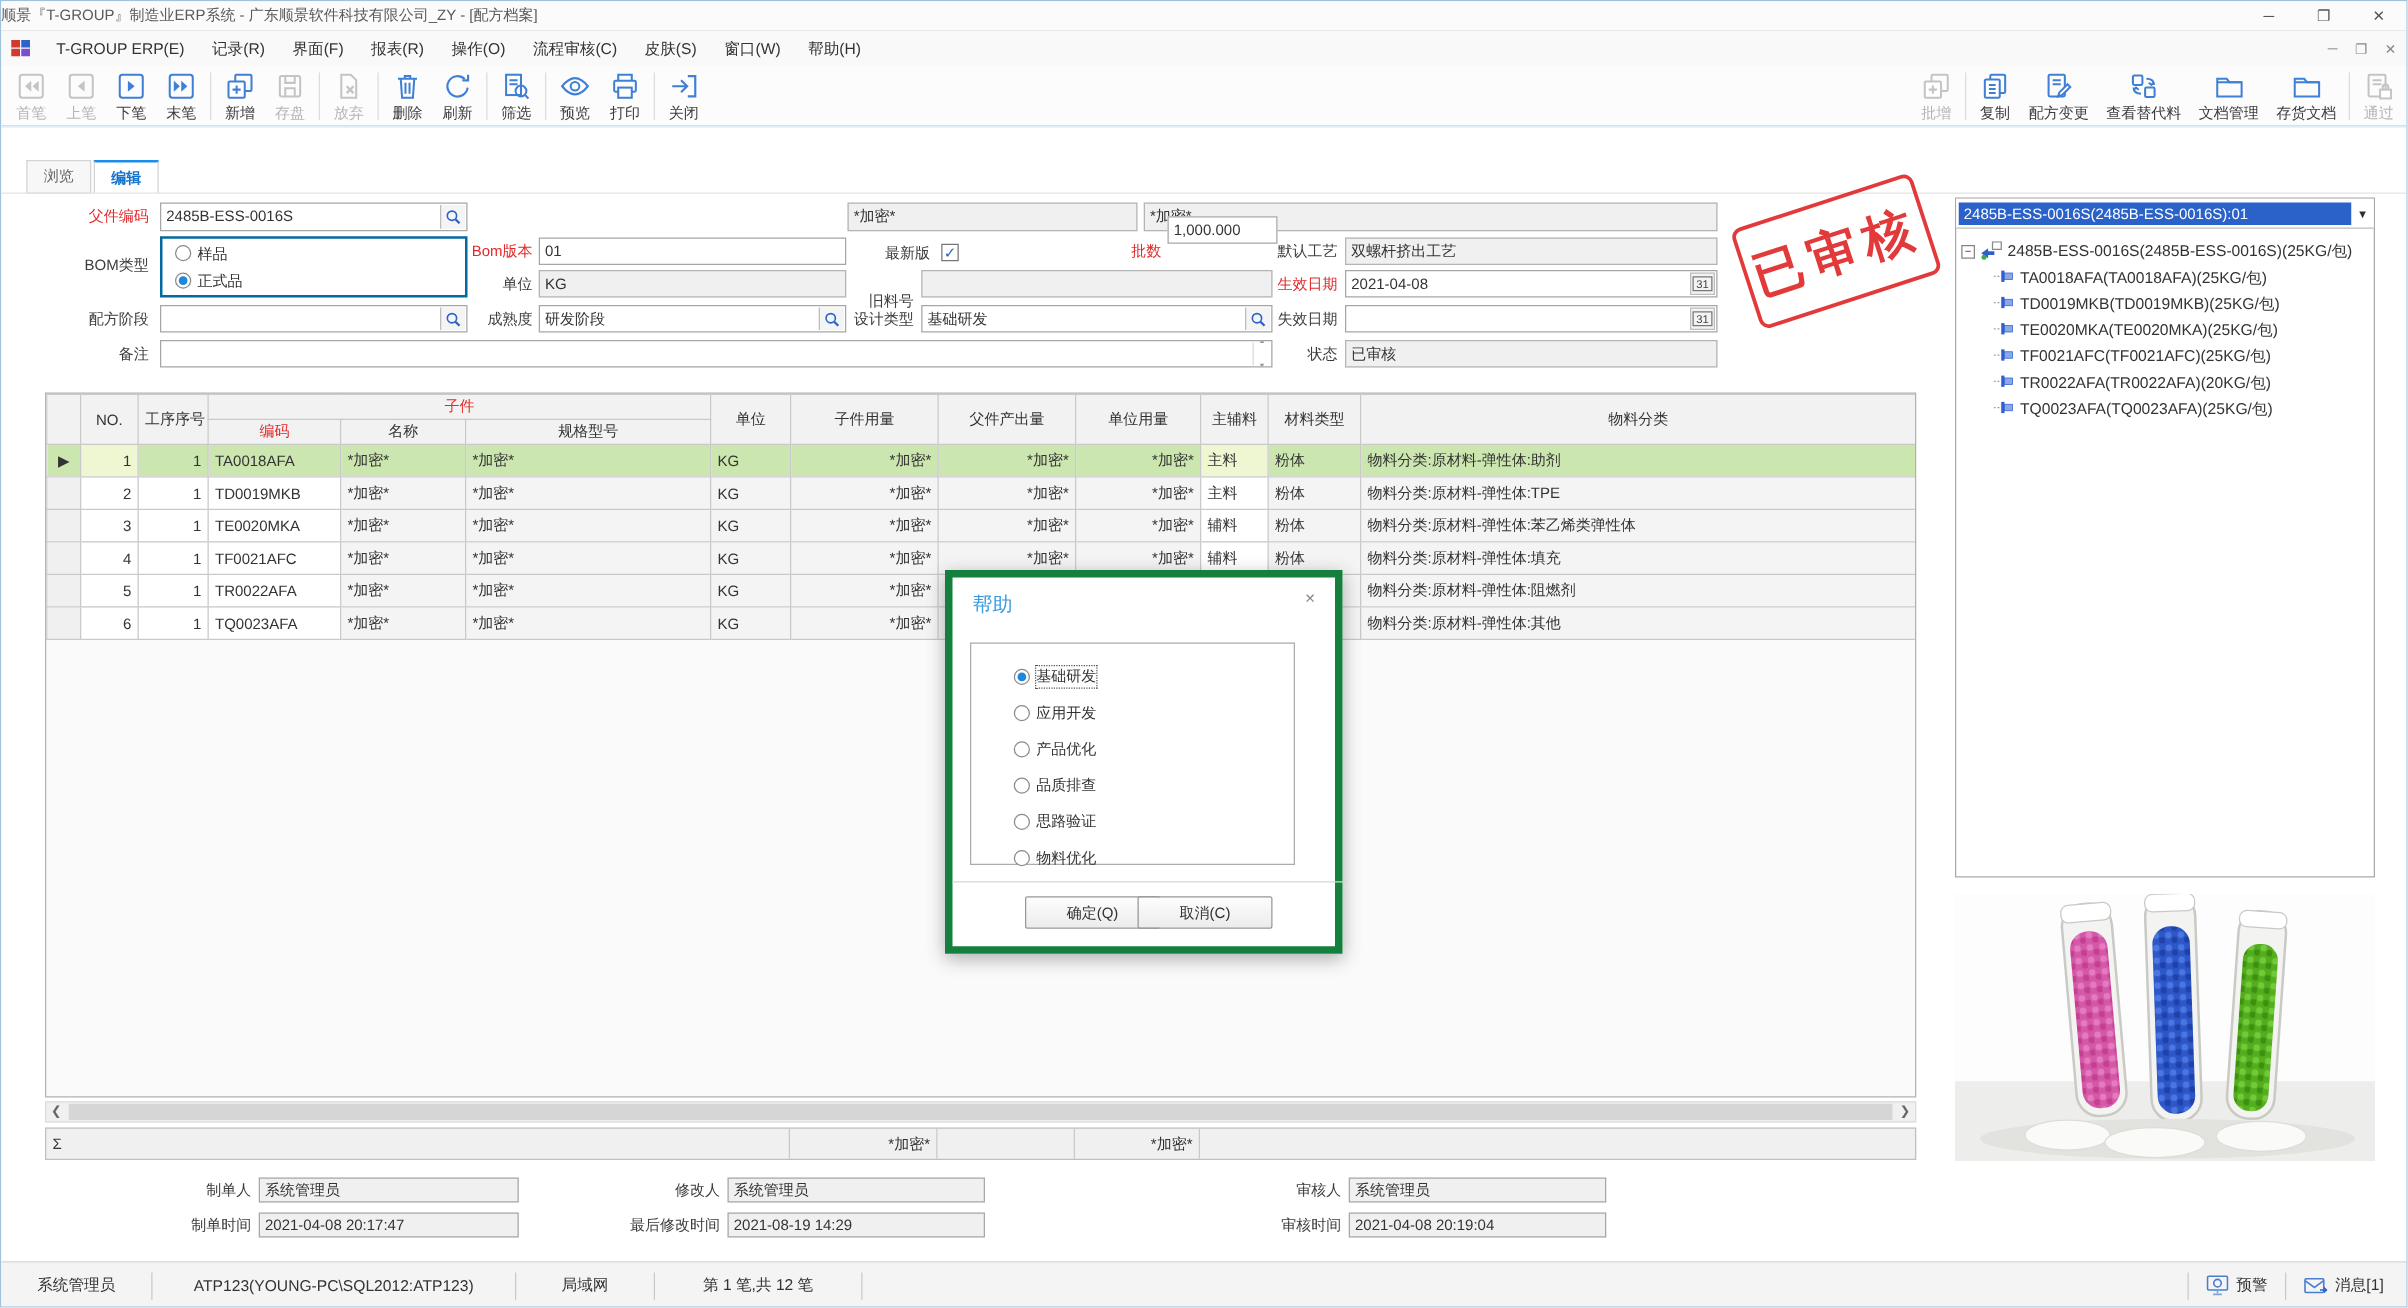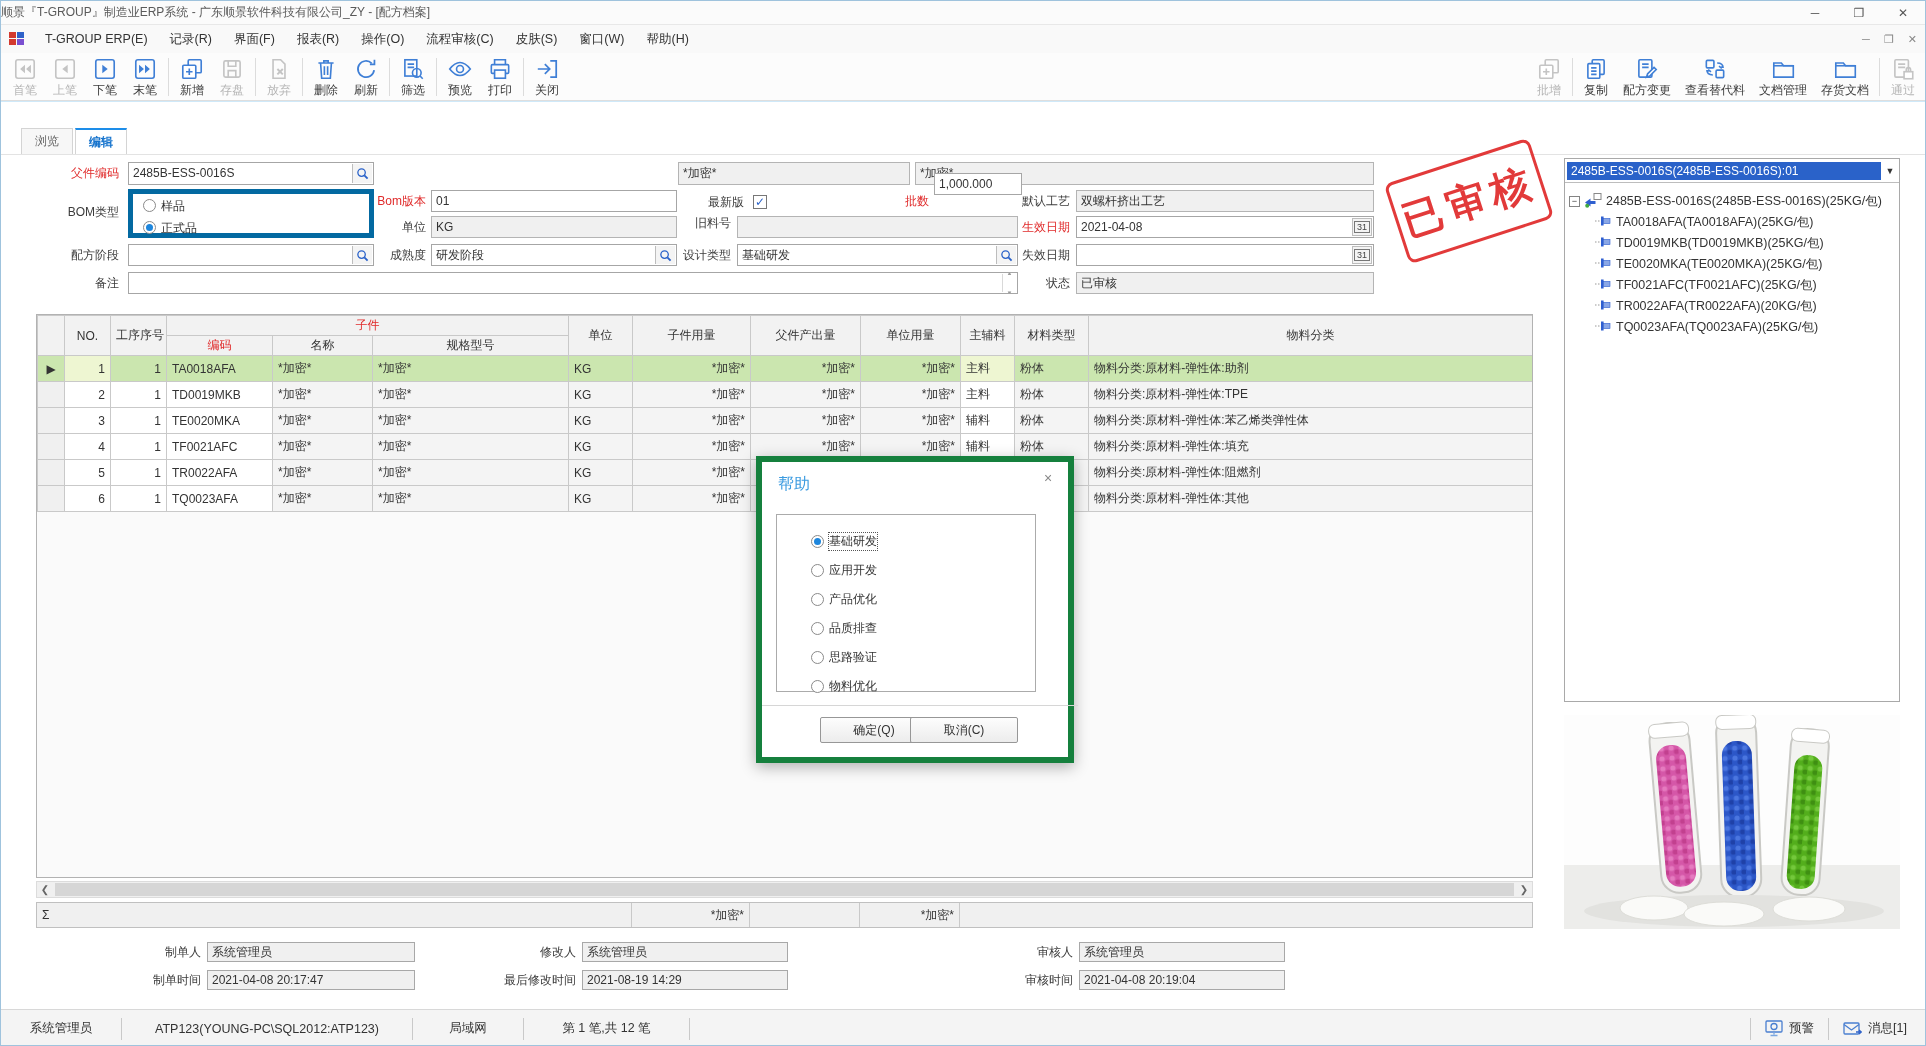--- a/index.html
+++ b/index.html
@@ -36,21 +36,21 @@
   .flabel.red{color:#e02b2b}
   .ffield{position:absolute;border:1px solid #a6a6a6;background:#fff;line-height:20px;padding:0 4px;white-space:nowrap;overflow:hidden}
   .ffield.ro{background:#f0f0f0;border-color:#b4b4b4}
   .lookup{position:absolute;right:1px;top:1px;width:20px;bottom:1px;background:#f4f4f4;border-left:1px solid #bdbdbd;display:flex;align-items:center;justify-content:center}
   .calbtn{position:absolute;right:1px;top:1px;width:20px;bottom:1px;background:#f4f4f4;border:1px solid #bdbdbd;display:flex;align-items:center;justify-content:center;font-size:9px;color:#444}
   .calbtn span{border:1px solid #777;padding:0 2px;line-height:10px}
   .spinner{position:absolute;right:1px;top:1px;width:14px;bottom:1px;display:flex;flex-direction:column;align-items:center;justify-content:center;color:#999;font-size:6px;border-left:1px solid #d9d9d9}
   .radio{display:inline-block;width:13px;height:13px;border:1px solid #8a8a8a;border-radius:50%;background:#fff;vertical-align:-2px;margin-right:5px;position:relative}
   .radio.checked::after{content:"";position:absolute;left:2px;top:2px;width:7px;height:7px;border-radius:50%;background:#1d86dd}
   .checkbox{display:inline-block;width:14px;height:14px;border:1px solid #777;background:#fff;color:#2a62c9;font-weight:bold;font-size:12px;line-height:12px;text-align:center;vertical-align:-2px}
-  .groupbox{position:absolute;border:5px solid #0369a1;background:#fff}
+  .groupbox{position:absolute;border:2px solid #0369a1;background:#fff}
   
   .stamp{position:absolute;left:1392px;top:158px;width:152px;height:84px;border:3px solid #e02a2a;border-radius:8px;color:#e02a2a;font-size:40px;font-weight:bold;display:flex;align-items:center;justify-content:center;letter-spacing:6px;transform:rotate(-18deg);opacity:.92;background:rgba(255,255,255,.05)}
   
   .grid{position:absolute;left:35px;top:313px;width:1497px;height:564px;border:1px solid #b2b2b2;background:#fafafa;overflow:hidden}
   table.bom{border-collapse:collapse;table-layout:fixed;width:1495px;font-size:12px}
   table.bom th,table.bom td{border:1px solid #c9c9c9;padding:0 5px;height:26px;overflow:hidden;white-space:nowrap}
   table.bom th{background:#f2f2f2;font-weight:normal;color:#333;text-align:center;height:20px}
   table.bom th.red{color:#e02b2b}
   td.ind{background:#f0f0f0}
   tr.sel td{background:#cbe6af}
@@ -370,21 +370,21 @@
 <div class="ffield" style="left:430px;top:189px;width:246px;height:22px"><span>01</span></div>
 <div class="flabel" style="left:695px;top:190px;width:48px">最新版</div>
 <div style="position:absolute;left:752px;top:192px"><span class="checkbox">✓</span></div>
 <div class="flabel red" style="left:868px;top:189px;width:60px">批数</div>
 <div class="ffield" style="left:933px;top:172px;width:88px;height:22px;text-align:left"><span>1,000.000</span></div>
 <div class="flabel" style="left:1014px;top:189px;width:55px">默认工艺</div>
 <div class="ffield ro" style="left:1075px;top:189px;width:298px;height:22px"><span>双螺杆挤出工艺</span></div>
 
 <div class="flabel" style="left:345px;top:215px;width:80px">单位</div>
 <div class="ffield ro" style="left:430px;top:215px;width:246px;height:22px"><span>KG</span></div>
-<div class="flabel" style="left:682px;top:211px;width:48px">旧料号</div>
+<div class="flabel" style="left:682px;top:229px;width:48px">旧料号</div>
 <div class="ffield ro" style="left:736px;top:215px;width:281px;height:22px"><span></span></div>
 <div class="flabel red" style="left:1014px;top:215px;width:55px">生效日期</div>
 <div class="ffield" style="left:1075px;top:215px;width:298px;height:22px;padding-right:24px">
   <span>2021-04-08</span>
   <span class="calbtn">
       <span>31</span>
     </span>
 </div>
 
 <div class="flabel" style="left:38px;top:243px;width:80px">配方阶段</div>

